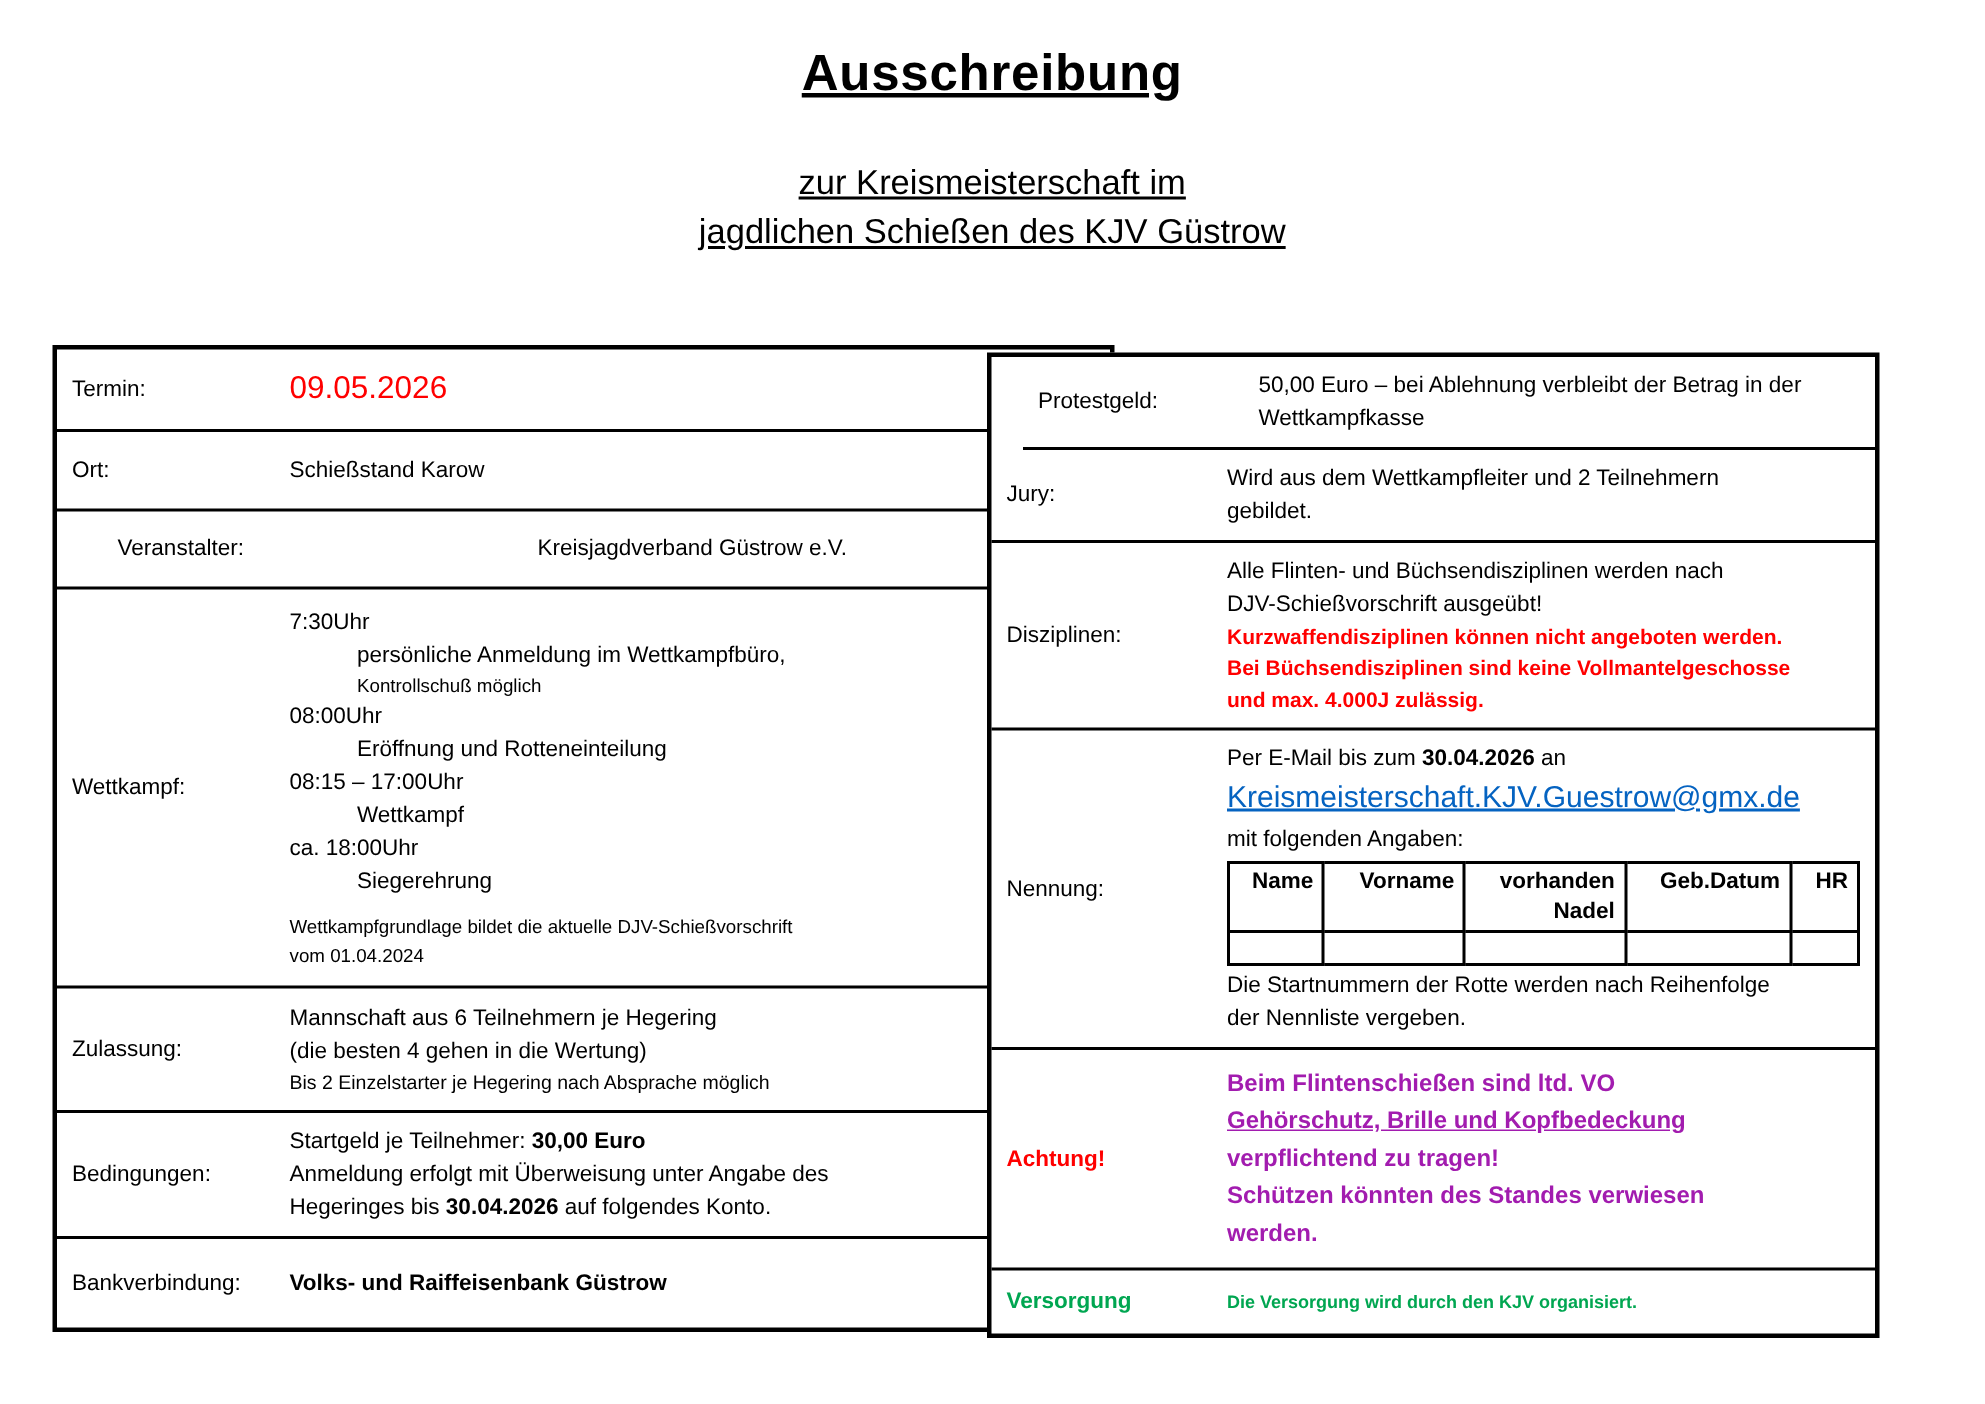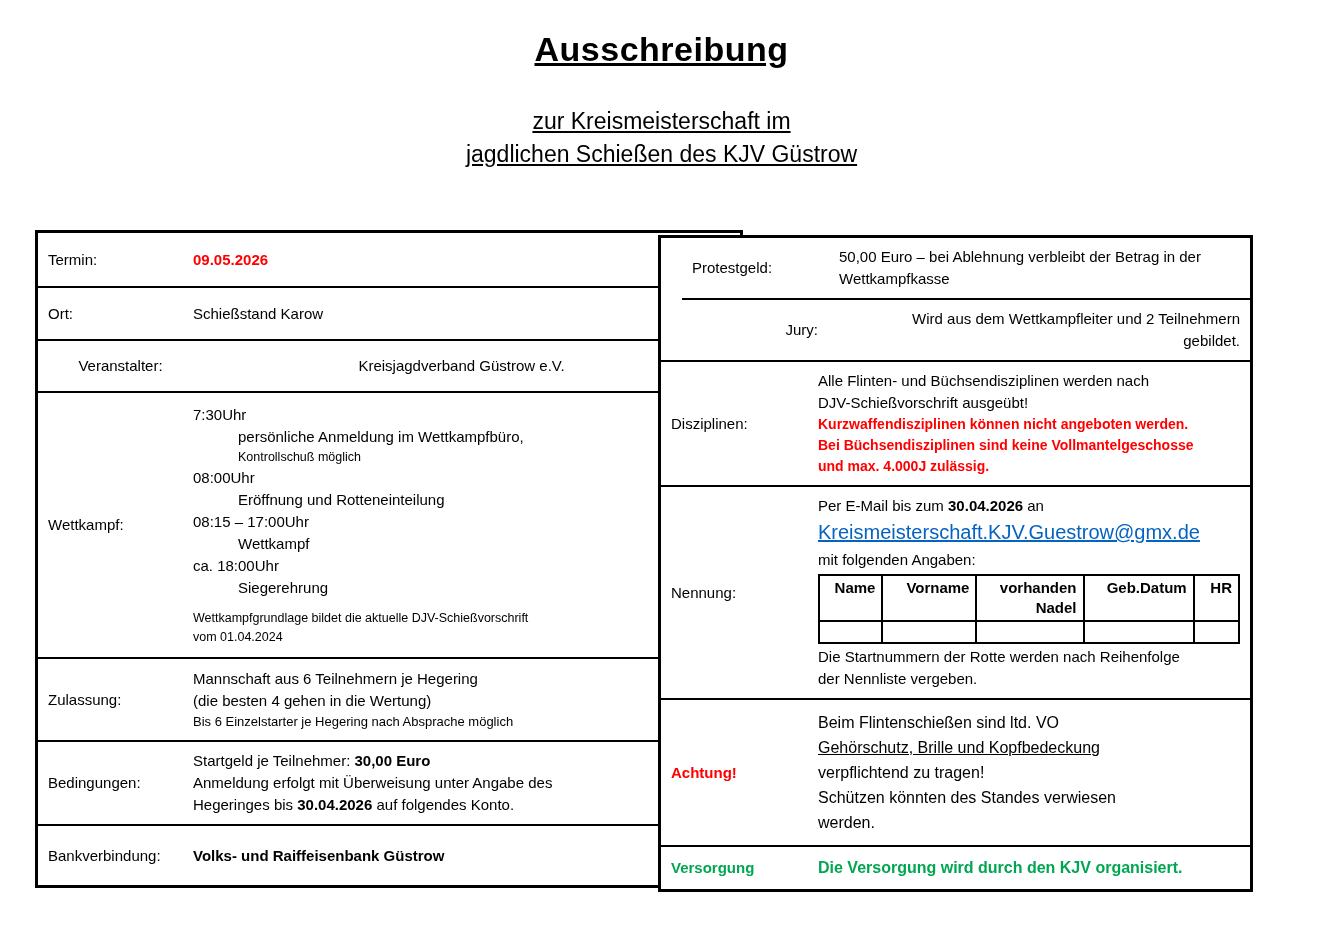--- a/index.html
+++ b/index.html
@@ -66,50 +66,50 @@
   
   .r-termin       { min-height: 55px; }
   .r-ort          { min-height: 53px; }
   .r-veranstalter { min-height: 52px; text-align: center; }
   .r-wettkampf    { min-height: 266px; }
   .r-zulassung    { min-height: 83px; }
   .r-bedingungen  { min-height: 84px; }
 
   
   .r-protestgeld  { min-height: 57px; margin-left: 21px; }
-  .r-jury         { min-height: 60px; text-align: right; }
+  .r-jury         { min-height: 60px; }
   .r-disziplinen  { min-height: 124px; }
   .r-nennung      { min-height: 198px; }
   .r-achtung      { min-height: 147px; }
 
   
   .b { font-weight: bold; }
   .u { text-decoration: underline; }
   .small { font-size: 12.5px; line-height: 19px; }
   .note-small { font-size: 13px; line-height: 20px; }
   .indent { padding-left: 45px; }
   .gap { height: 10px; }
 
-  .termin-value { font-size: 15px; font-weight: bold; color: #FF0000; }
+  .termin-value { font-size: 21px; font-weight: normal; color: #FF0000; }
 
   .email-line { line-height: 30px; }
   .email-link {
     color: #0563C1;
     text-decoration: underline;
     font-size: 20px;
     cursor: pointer;
   }
 
   .disz-red { color: #FF0000; font-weight: bold; font-size: 14px; line-height: 21px; }
 
   .achtung-lbl { color: #FF0000; font-weight: bold; }
-  .achtung-line { color: #000000; font-weight: normal; font-size: 16px; line-height: 25px; }
+  .achtung-line { color: #a21caf; font-weight: bold; font-size: 16px; line-height: 25px; }
 
   .vers-lbl { color: #00A651; font-weight: bold; }
-  .vers-val { color: #00A651; font-weight: bold; font-size: 16px; }
+  .vers-val { color: #00A651; font-weight: bold; font-size: 12px; }
 
   
   table.mini {
     border-collapse: collapse;
     margin: 3px 0 2px 0;
   }
   .mini th, .mini td {
     border: 2px solid #000;
     font-size: 15px;
     line-height: 20px;
@@ -171,21 +171,21 @@
         <div class="small">Wettkampfgrundlage bildet die aktuelle DJV-Schießvorschrift</div>
         <div class="small">vom 01.04.2024</div>
       </div>
     </div>
 
     <div class="row r-zulassung">
       <div class="lbl">Zulassung:</div>
       <div class="val">
         <div>Mannschaft aus 6 Teilnehmern je Hegering</div>
         <div>(die besten 4 gehen in die Wertung)</div>
-        <div class="note-small">Bis 6 Einzelstarter je Hegering nach Absprache möglich</div>
+        <div class="note-small">Bis 2 Einzelstarter je Hegering nach Absprache möglich</div>
       </div>
     </div>
 
     <div class="row r-bedingungen">
       <div class="lbl">Bedingungen:</div>
       <div class="val">
         <div><span>Startgeld je Teilnehmer: </span><span class="b">30,00 Euro</span></div>
         <div>Anmeldung erfolgt mit Überweisung unter Angabe des</div>
         <div><span>Hegeringes bis </span><span class="b">30.04.2026</span><span> auf folgendes Konto.</span></div>
       </div>

